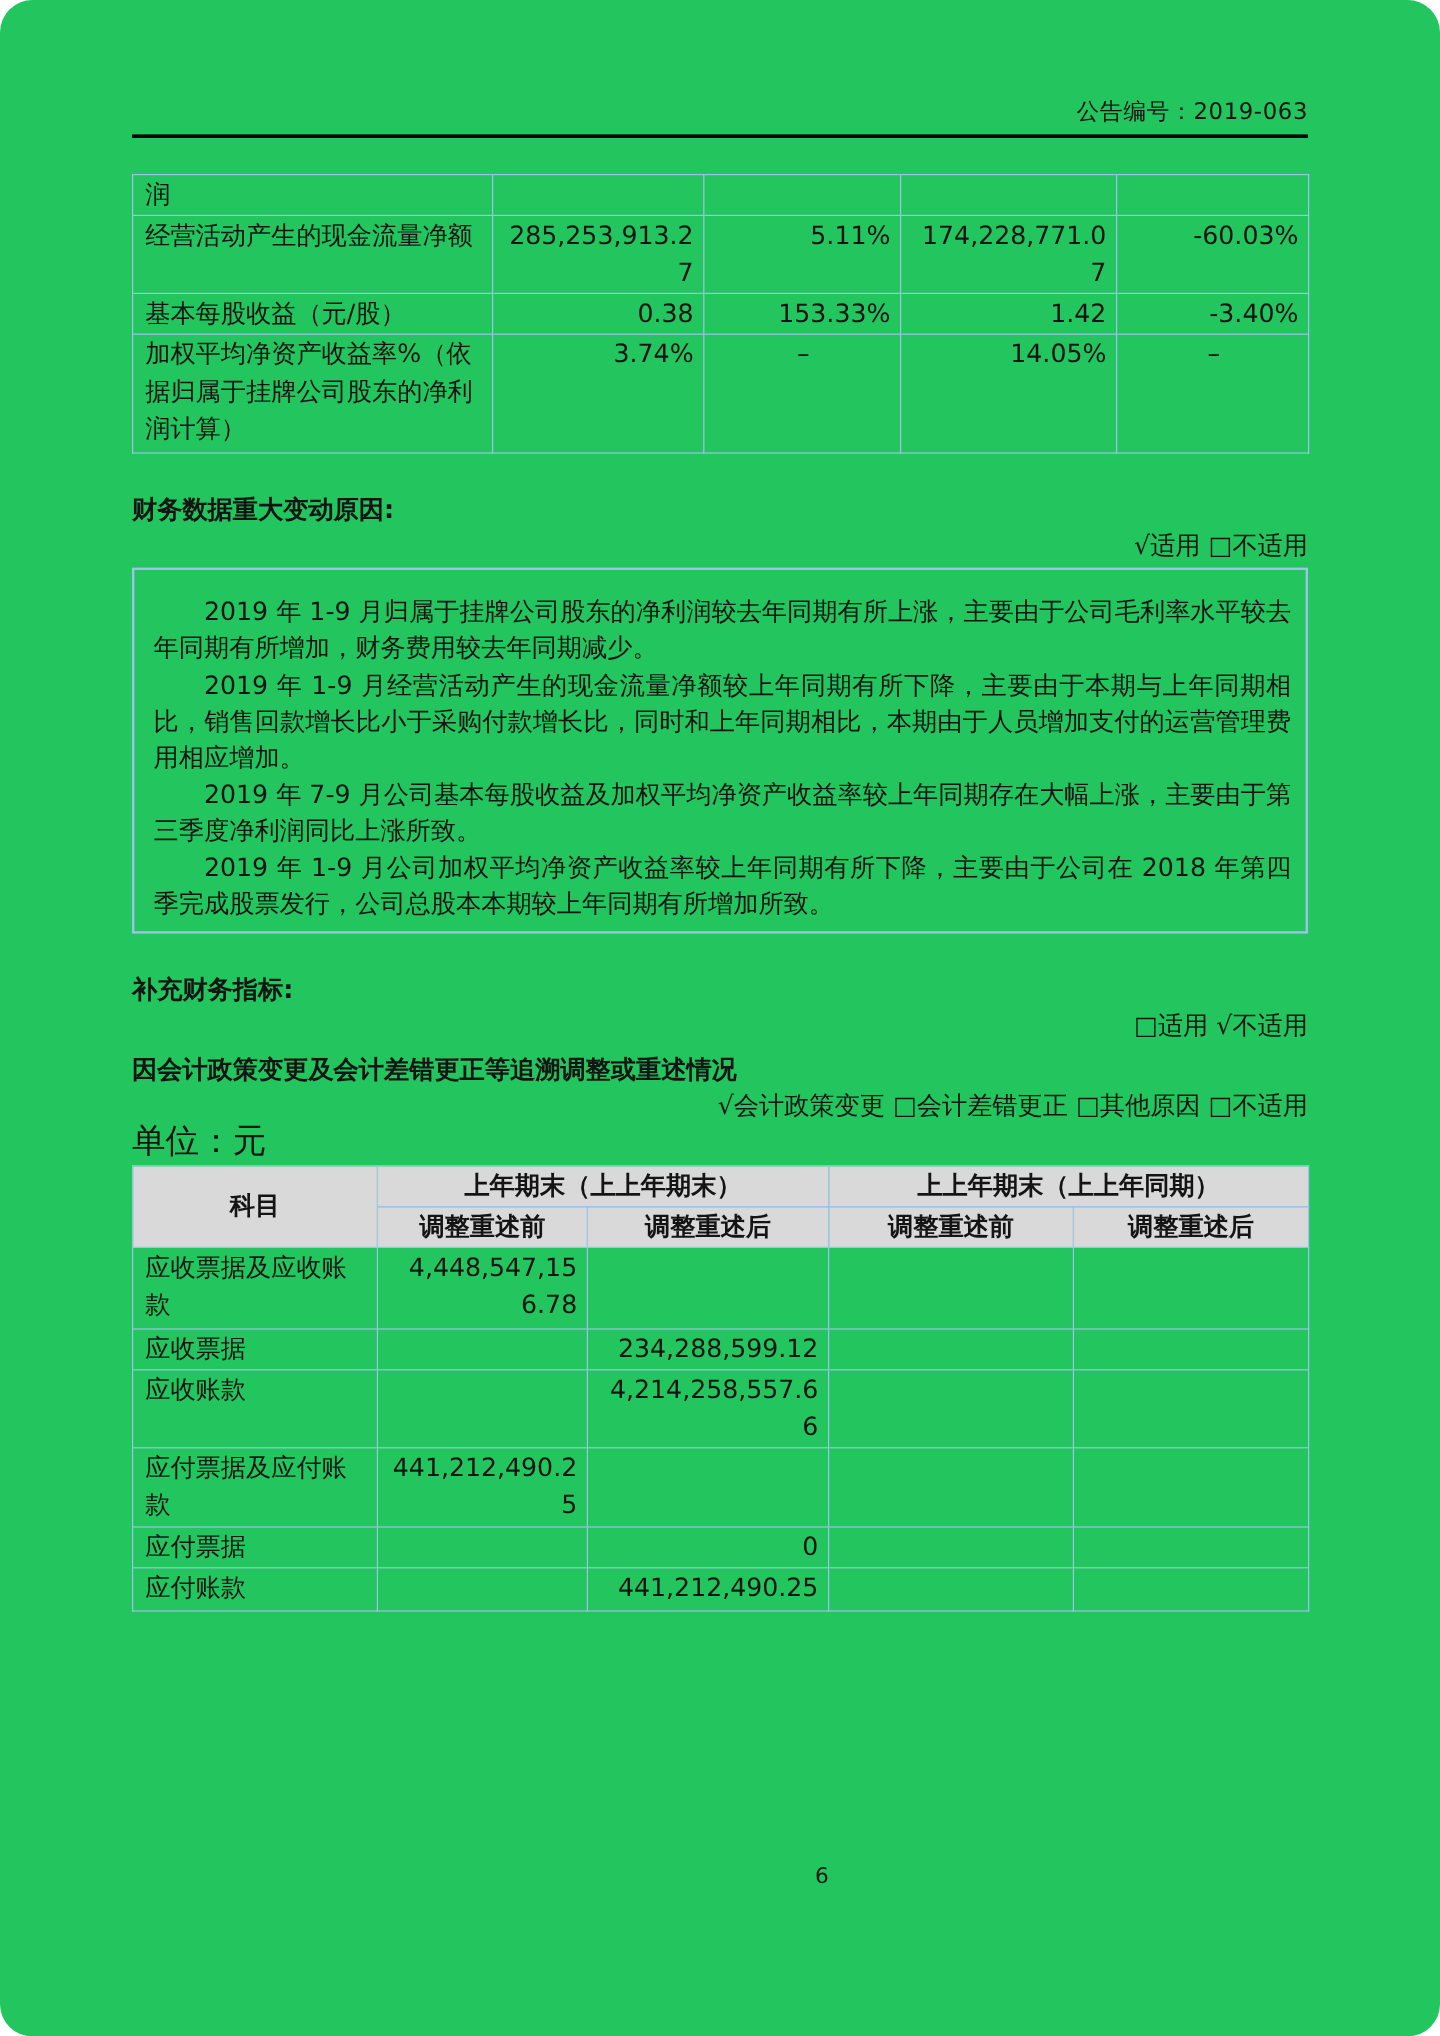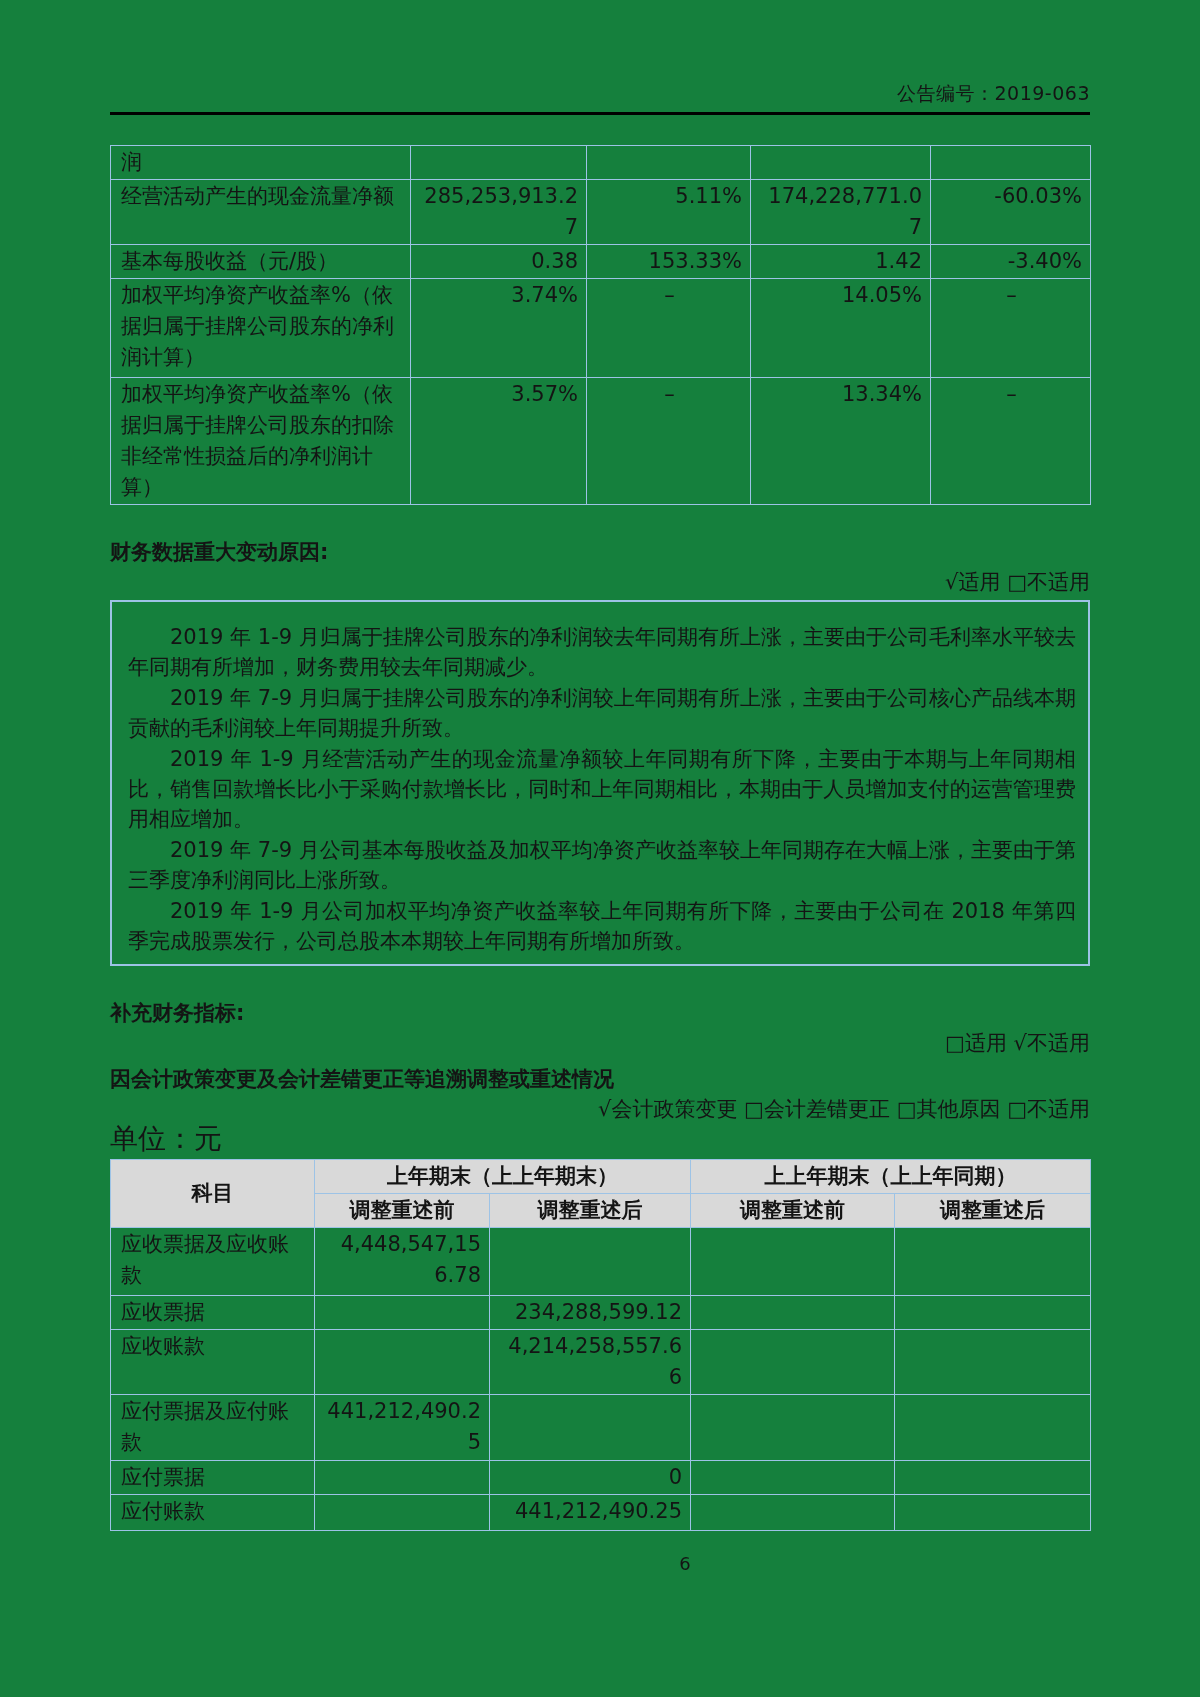--- a/index.html
+++ b/index.html
@@ -1,22 +1,23 @@
 <!DOCTYPE html>
 <html><head>
 <meta charset="utf-8">
 <style>
   html,body { margin:0; padding:0; background:#ffffff; }
   .page {
     position:relative;
     width:1200px; height:1697px;
-    background:#15803d;
+    background:#22c55e;
     font-family:"DejaVu Sans","Liberation Sans",sans-serif;
     color:#141414;
     overflow:hidden;
+    border-radius:27px;
   }
   .content { position:absolute; left:110px; top:0; width:980px; }
 
   .ann-no {
     margin-top:80px;
     text-align:right;
     font-size:19px; line-height:26px;
     letter-spacing:0.5px;
   }
   .hline { margin-top:6px; height:3px; background:#000; }
@@ -119,36 +120,28 @@
           <td class="val">1.42</td>
           <td class="val">-3.40%</td>
         </tr>
         <tr class="h99">
           <td class="lab">加权平均净资产收益率%（依据归属于挂牌公司股东的净利润计算）</td>
           <td class="val">3.74%</td>
           <td class="ctr">–</td>
           <td class="val">14.05%</td>
           <td class="ctr">–</td>
         </tr>
-        <tr class="h125">
-          <td class="lab">加权平均净资产收益率%（依据归属于挂牌公司股东的扣除非经常性损益后的净利润计算）</td>
-          <td class="val">3.57%</td>
-          <td class="ctr">–</td>
-          <td class="val">13.34%</td>
-          <td class="ctr">–</td>
-        </tr>
       </tbody>
     </table>
 
     <div class="sec-heading">财务数据重大变动原因:</div>
     <div class="apply-line">√适用 □不适用</div>
 
     <div class="reason-box">
       <p>2019 年 1-9 月归属于挂牌公司股东的净利润较去年同期有所上涨，主要由于公司毛利率水平较去年同期有所增加，财务费用较去年同期减少。</p>
-      <p>2019 年 7-9 月归属于挂牌公司股东的净利润较上年同期有所上涨，主要由于公司核心产品线本期贡献的毛利润较上年同期提升所致。</p>
       <p>2019 年 1-9 月经营活动产生的现金流量净额较上年同期有所下降，主要由于本期与上年同期相比，销售回款增长比小于采购付款增长比，同时和上年同期相比，本期由于人员增加支付的运营管理费用相应增加。</p>
       <p>2019 年 7-9 月公司基本每股收益及加权平均净资产收益率较上年同期存在大幅上涨，主要由于第三季度净利润同比上涨所致。</p>
       <p>2019 年 1-9 月公司加权平均净资产收益率较上年同期有所下降，主要由于公司在 2018 年第四季完成股票发行，公司总股本本期较上年同期有所增加所致。</p>
     </div>
 
     <div class="sec-heading second">补充财务指标:</div>
     <div class="apply-line">□适用 √不适用</div>
     <div class="sub-heading">因会计政策变更及会计差错更正等追溯调整或重述情况</div>
     <div class="apply-line">√会计政策变更 □会计差错更正 □其他原因 □不适用</div>
     <div class="unit-line">单位：元</div>

